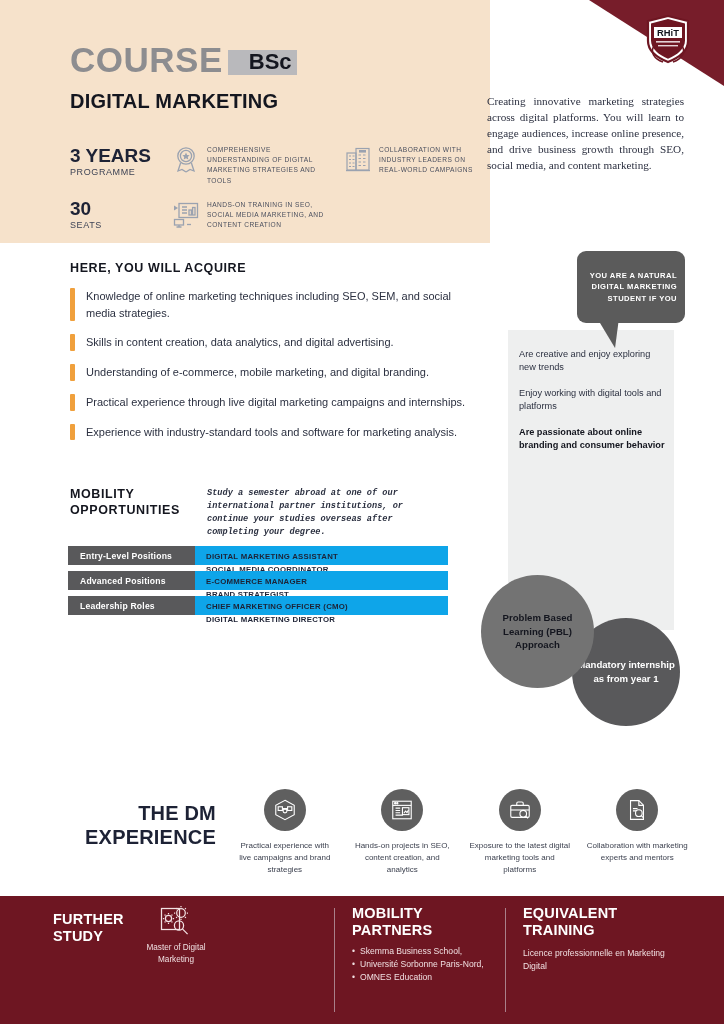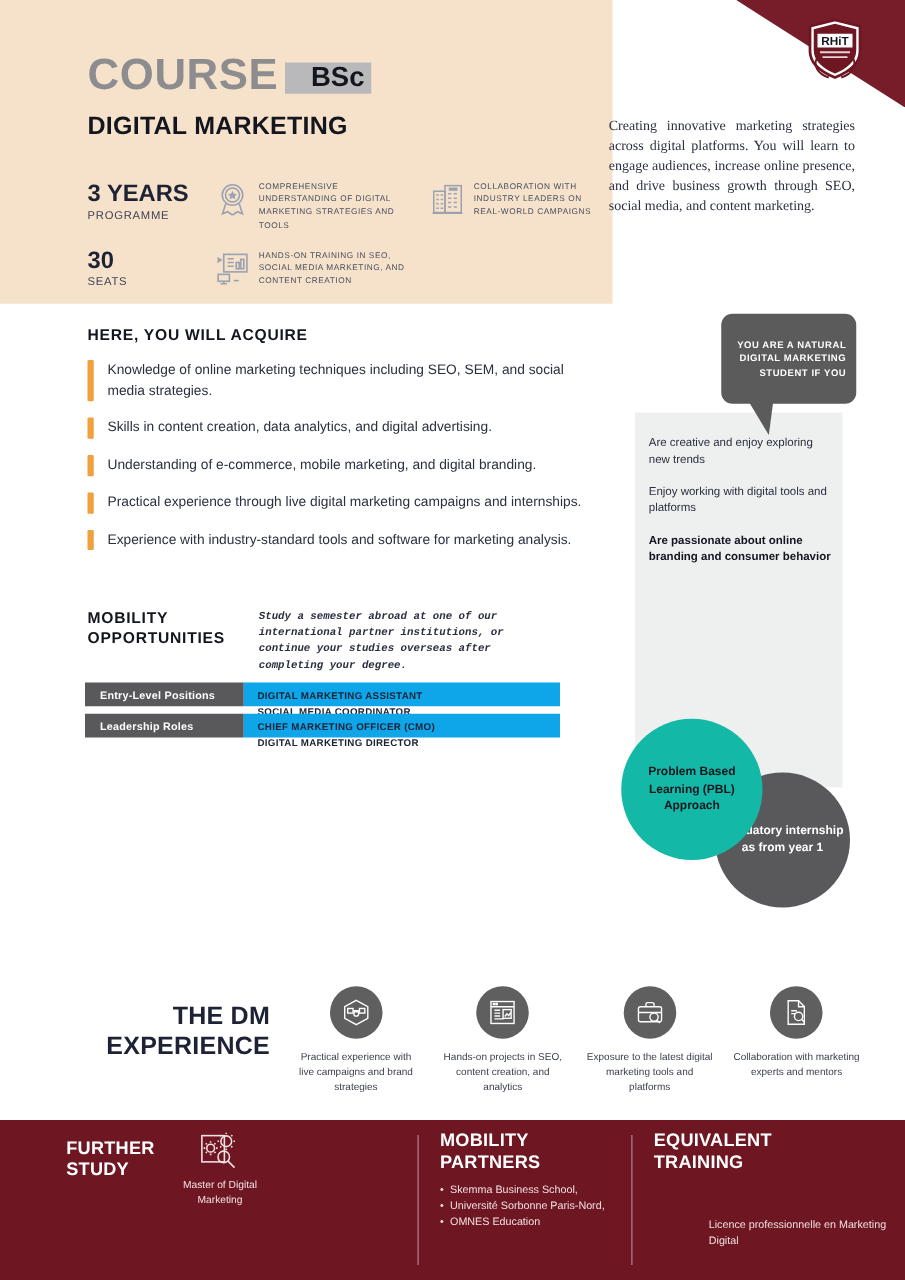--- a/index.html
+++ b/index.html
@@ -109,21 +109,21 @@
   }
   .job-t { font-size:7.8px; font-weight:bold; color:#1d2235; letter-spacing:0.25px; line-height:1.62; }
 
   
   .circ {
     position:absolute; border-radius:50%;
     display:flex; align-items:center; justify-content:center;
     text-align:center;
   }
   .circ-pbl {
-    left:497px; top:575px; width:113px; height:113px; background:#14b8a6;
+    left:481px; top:575px; width:113px; height:113px; background:#737373;
     color:#14161f; font-size:9.6px; font-weight:bold; line-height:1.42; z-index:3;
   }
   .circ-intern {
     left:572px; top:618px; width:108px; height:108px; background:#59595b;
     color:#fff; font-size:9.6px; font-weight:bold; line-height:1.42; z-index:2;
   }
 
   
   .dm-title {
     position:absolute; left:56px; top:801px; width:160px; text-align:right;
@@ -155,22 +155,22 @@
   .f-ico-txt {
     margin-top:6px; color:#f0dfe1; font-size:8.2px; line-height:1.5; text-align:center;
   }
   .f-div { position:absolute; width:1px; background:#a9808a; }
   #f-mob-title { position:absolute; left:352px; top:905px; }
   .f-list { position:absolute; left:352px; top:945px; width:150px; }
   .f-li { display:flex; gap:5px; color:#f0dfe1; font-size:8.6px; line-height:1.52; }
   .f-dot { flex:0 0 auto; }
   #f-eq-title { position:absolute; left:523px; top:905px; }
   .f-eq-txt {
-    position:absolute; left:523px; top:973px; width:145px;
-    color:#f0dfe1; font-size:8.6px; line-height:1.55;margin-left:44px;
+    position:absolute; left:523px; top:947px; width:145px;
+    color:#f0dfe1; font-size:8.6px; line-height:1.55;
   }
 </style>
 </head>
 <body>
 
 <div class="page">
 
   <div class="hero-beige"></div>
   <div class="corner-red"></div>
 
@@ -290,20 +290,27 @@
 
   <div class="jobs">
     <div class="job-row">
       <div class="job-lvl">Entry-Level Positions</div>
       <div class="job-titles">
         <div class="job-t">DIGITAL MARKETING ASSISTANT</div>
         <div class="job-t">SOCIAL MEDIA COORDINATOR</div>
       </div>
     </div>
     <div class="job-row">
+      <div class="job-lvl">Advanced Positions</div>
+      <div class="job-titles">
+        <div class="job-t">E-COMMERCE MANAGER</div>
+        <div class="job-t">BRAND STRATEGIST</div>
+      </div>
+    </div>
+    <div class="job-row">
       <div class="job-lvl">Leadership Roles</div>
       <div class="job-titles">
         <div class="job-t">CHIEF MARKETING OFFICER (CMO)</div>
         <div class="job-t">DIGITAL MARKETING DIRECTOR</div>
       </div>
     </div>
   </div>
 
   <div class="circ circ-intern">Mandatory internship as from year 1</div>
   <div class="circ circ-pbl">Problem Based Learning (PBL) Approach</div>

